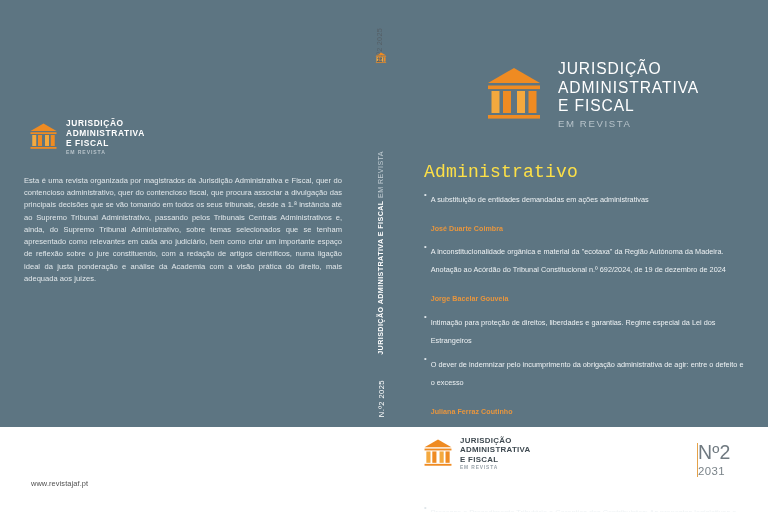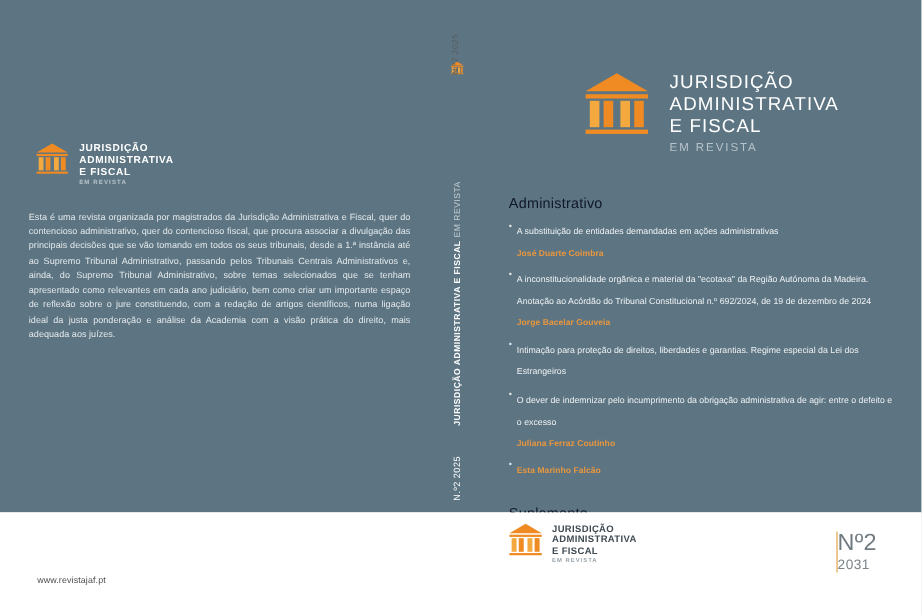--- a/index.html
+++ b/index.html
@@ -36,21 +36,21 @@
   .back-cover {
     position: absolute;
     left: 0;
     top: 0;
     width: 366px;
     height: 427px;
   }
 
   .logo-block {
     display: flex;
-    align-items: flex-start;
+    align-items: center;
     gap: 9px;
   }
 
   .temple-icon { display: block; }
 
   .logo-words {
     display: flex;
     flex-direction: column;
     line-height: 1.16;
   }
@@ -147,23 +147,23 @@
   .front-logo .sub { font-size: 9.6px; font-weight: 400; letter-spacing: 1.6px; margin-top: 2px; }
 
   .toc {
     position: absolute;
     left: 28px;
     top: 162px;
     width: 320px;
   }
 
   .toc-heading {
-    font-family: Liberation Sans, sans-serif;
-    color: #0f172a;
-    font-size: 12px;
+    font-family: Liberation Mono, monospace;
+    color: #fde047;
+    font-size: 18px;
     letter-spacing: 0.2px;
     margin: 0 0 6px 0;
   }
   .toc-heading.second { margin-top: 24px; }
 
   .toc-item {
     display: flex;
     gap: 4px;
     margin-bottom: 6px;
   }
@@ -180,21 +180,21 @@
     font-size: 7.3px;
     line-height: 1.46;
     letter-spacing: 0.01px;
   }
   .toc-author {
     color: #e8963e;
     font-size: 7.1px;
     font-weight: 700;
     line-height: 1.45;
     letter-spacing: 0.05px;
-    margin-top: 6px;
+    margin-top: 18px;
   }
 
   
   .bottom-bar {
     position: absolute;
     left: 0;
     top: 427px;
     width: 768px;
     height: 78px;
     background: #ffffff;

